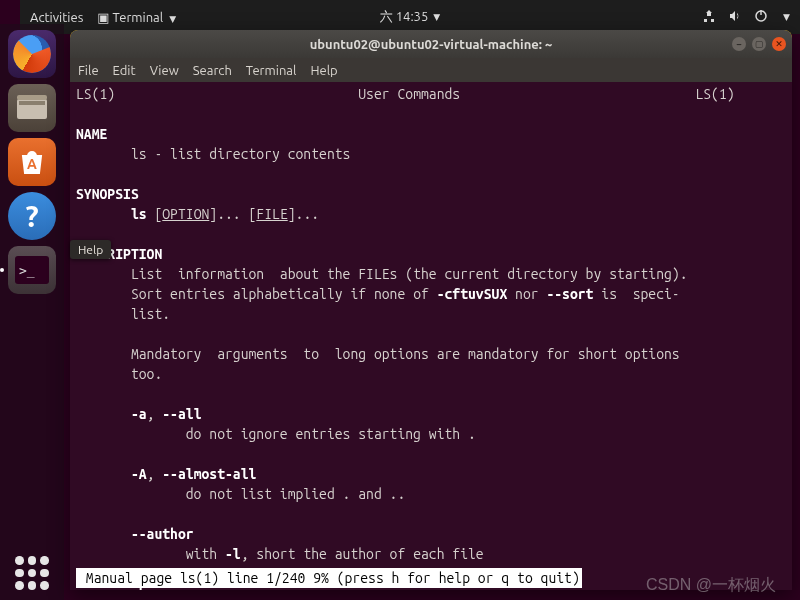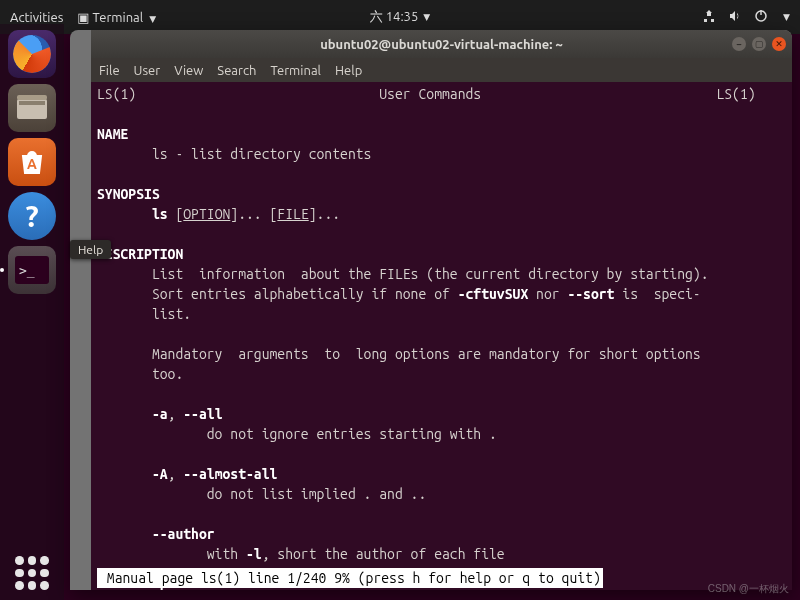--- a/index.html
+++ b/index.html
@@ -13,20 +13,21 @@
   
   .topbar {
     height: 24px;
     background: #1d1d1d;
     color: #dedede;
     display: flex;
     align-items: center;
     padding: 17px 10px;
     font-size: 13px;
     position: relative;
+    margin-left: 20px;
   }
   .topbar-left { display: flex; gap: 14px; align-items: center; }
   .topbar-center {
     position: absolute; left: 50%; transform: translateX(-50%);
     display: flex; gap: 2px; align-items: center;
   }
   .topbar-right {
     margin-left: auto; display: flex; gap: 12px; align-items: center;
   }
   .tri-down { font-size: 9px; margin-left: 3px; }
@@ -72,26 +73,25 @@
     width:34px;height:34px;
     display:grid; grid-template-columns:repeat(3,1fr); grid-template-rows:repeat(3,1fr);
     gap:4px;
   }
   .apps-grid-icon span { background:#e6e6e6; border-radius:50%; }
   
   .termwin {
     position: absolute;
     left: 70px; top: 30px;
     width: 722px; height: 560px;
-    background: #737373;
+    background: #eab308;
     border-radius: 8px 8px 0 0;
     box-shadow: 0 6px 20px rgba(0,0,0,0.5);
     display: flex; flex-direction: column;
     overflow: hidden;
-    padding-left: 21px;
   }
   .titlebar {
     height: 28px;
     background: linear-gradient(#4b4946,#3b3936);
     color: #dcdad6;
     display: flex; align-items: center; justify-content: center;
     font-size: 13px; font-weight: bold;
     position: relative;
   }
   .winctrls {
@@ -148,23 +148,23 @@
     border-radius: 3px;
     box-shadow: 0 1px 4px rgba(0,0,0,0.6);
     z-index: 50;
   }
   .tooltip::before {
     content:""; position:absolute; left:-5px; top:50%; transform:translateY(-50%);
     border:5px solid transparent; border-right-color:#2d2a28;
   }
   
   .watermark {
-    position:absolute; right:11px; bottom:4px;
+    position:absolute; right:24px; bottom:4px;
     color: rgba(200,200,200,0.45);
-    font-size: 10px;
+    font-size: 16px;
     font-family: sans-serif;
     z-index: 60;
   }
   
   .ff-icon{width:38px;height:38px;border-radius:50%;background:radial-gradient(circle at 40% 35%,#4a9ef5 0 40%,#2a5db0 41% 100%);position:relative;overflow:hidden;}
   .ff-icon::after{content:"";position:absolute;inset:0;border-radius:50%;background:conic-gradient(from 210deg,#f7b02b,#f05a28 60%,#d23a0a 100%);clip-path:polygon(50% 50%,0 0,0 100%,100% 100%,100% 30%,50% 50%);}  
 </style>
 </head>
 <body>
 
@@ -247,21 +247,21 @@
   <div class="titlebar">
     <span>ubuntu02@ubuntu02-virtual-machine: ~</span>
     <div class="winctrls">
       <div class="winbtn">–</div>
       <div class="winbtn">▢</div>
       <div class="winbtn close">✕</div>
     </div>
   </div>
   <div class="menubar">
     <span>File</span>
-    <span>User</span>
+    <span>Edit</span>
     <span>View</span>
     <span>Search</span>
     <span>Terminal</span>
     <span>Help</span>
   </div>
   <div class="term-body"><span>LS(1)</span>                               <span>User Commands</span>                              <span>LS(1)</span>
 
 <span class="b">NAME</span>
        <span>ls - list directory contents</span>
 

